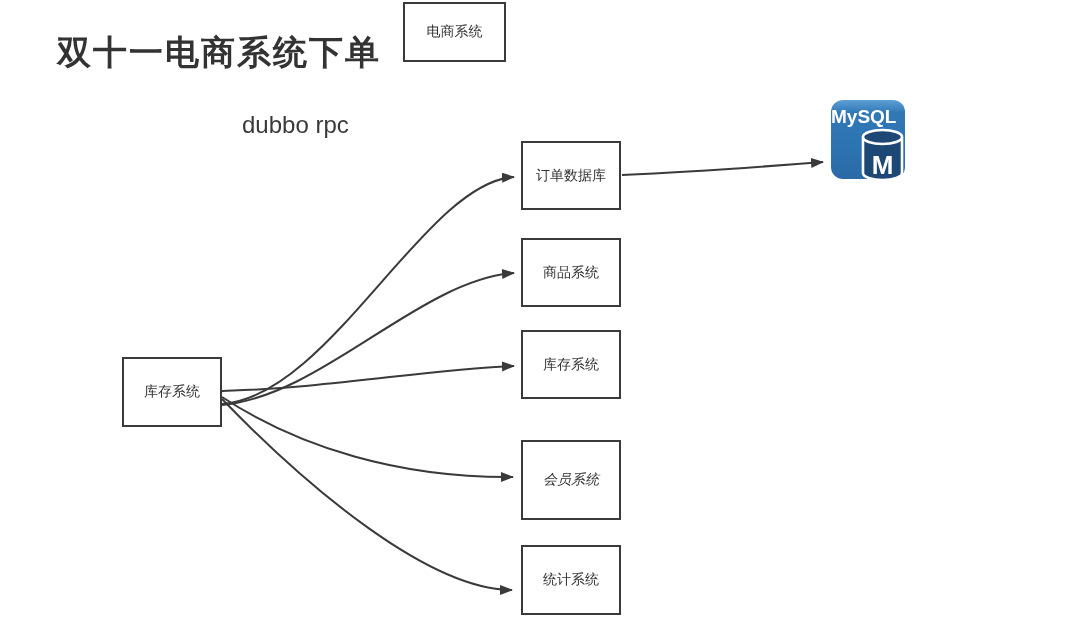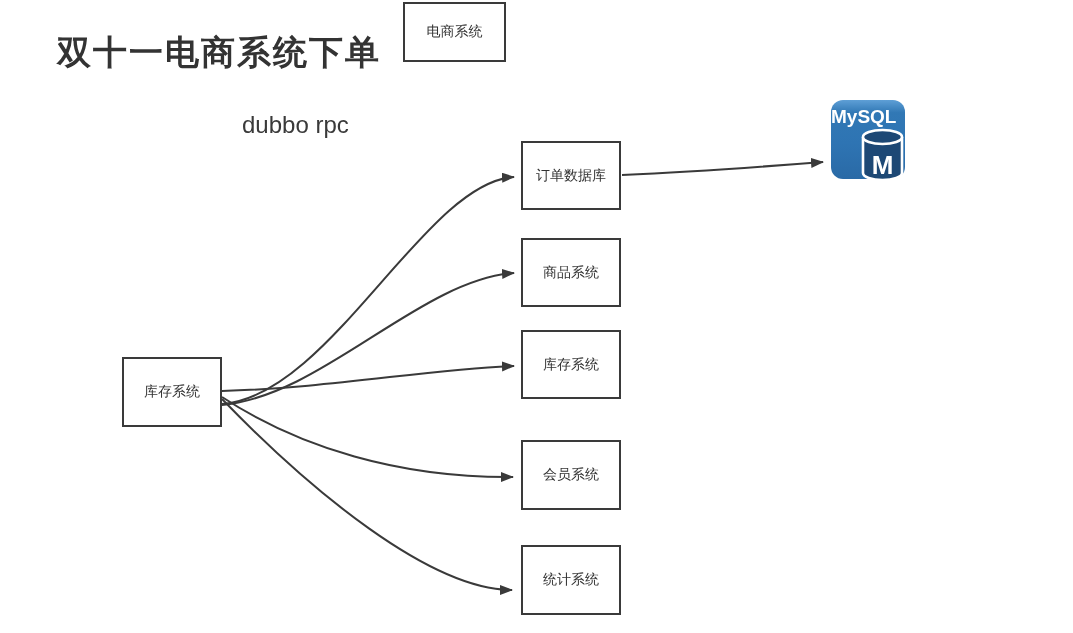--- a/index.html
+++ b/index.html
@@ -20,21 +20,21 @@
     position:absolute;background:#ffffff;border:2.5px solid #3a3a3a;
     display:flex;align-items:center;justify-content:center;
     font-size:14px;color:#333333;box-sizing:border-box;white-space:nowrap;
   }
   .node.thin{border-width:2px;}
   #node-ecommerce{left:403px;top:2px;width:103px;height:60px;}
   #node-trade{left:122px;top:357px;width:100px;height:70px;}
   #node-orderdb{left:521px;top:141px;width:100px;height:69px;}
   #node-product{left:521px;top:238px;width:100px;height:69px;}
   #node-inventory{left:521px;top:330px;width:100px;height:69px;}
-  #node-member{left:521px;top:440px;width:100px;height:70px;}
+  #node-member{left:521px;top:440px;width:100px;height:80px;font-style:italic;}
   #node-stats{left:521px;top:545px;width:100px;height:70px;}
   .mysql-icon{
     position:absolute;left:831px;top:100px;width:74px;height:79px;
     border-radius:12px;
     background:linear-gradient(180deg,#5e9fd6 0%,#3178b5 16%,#2e74b3 55%,#2a6aa6 100%);
   }
   .mysql-word{
     position:absolute;left:0;right:8px;top:6px;
     color:#ffffff;font-size:19px;font-weight:bold;letter-spacing:0px;
   }

